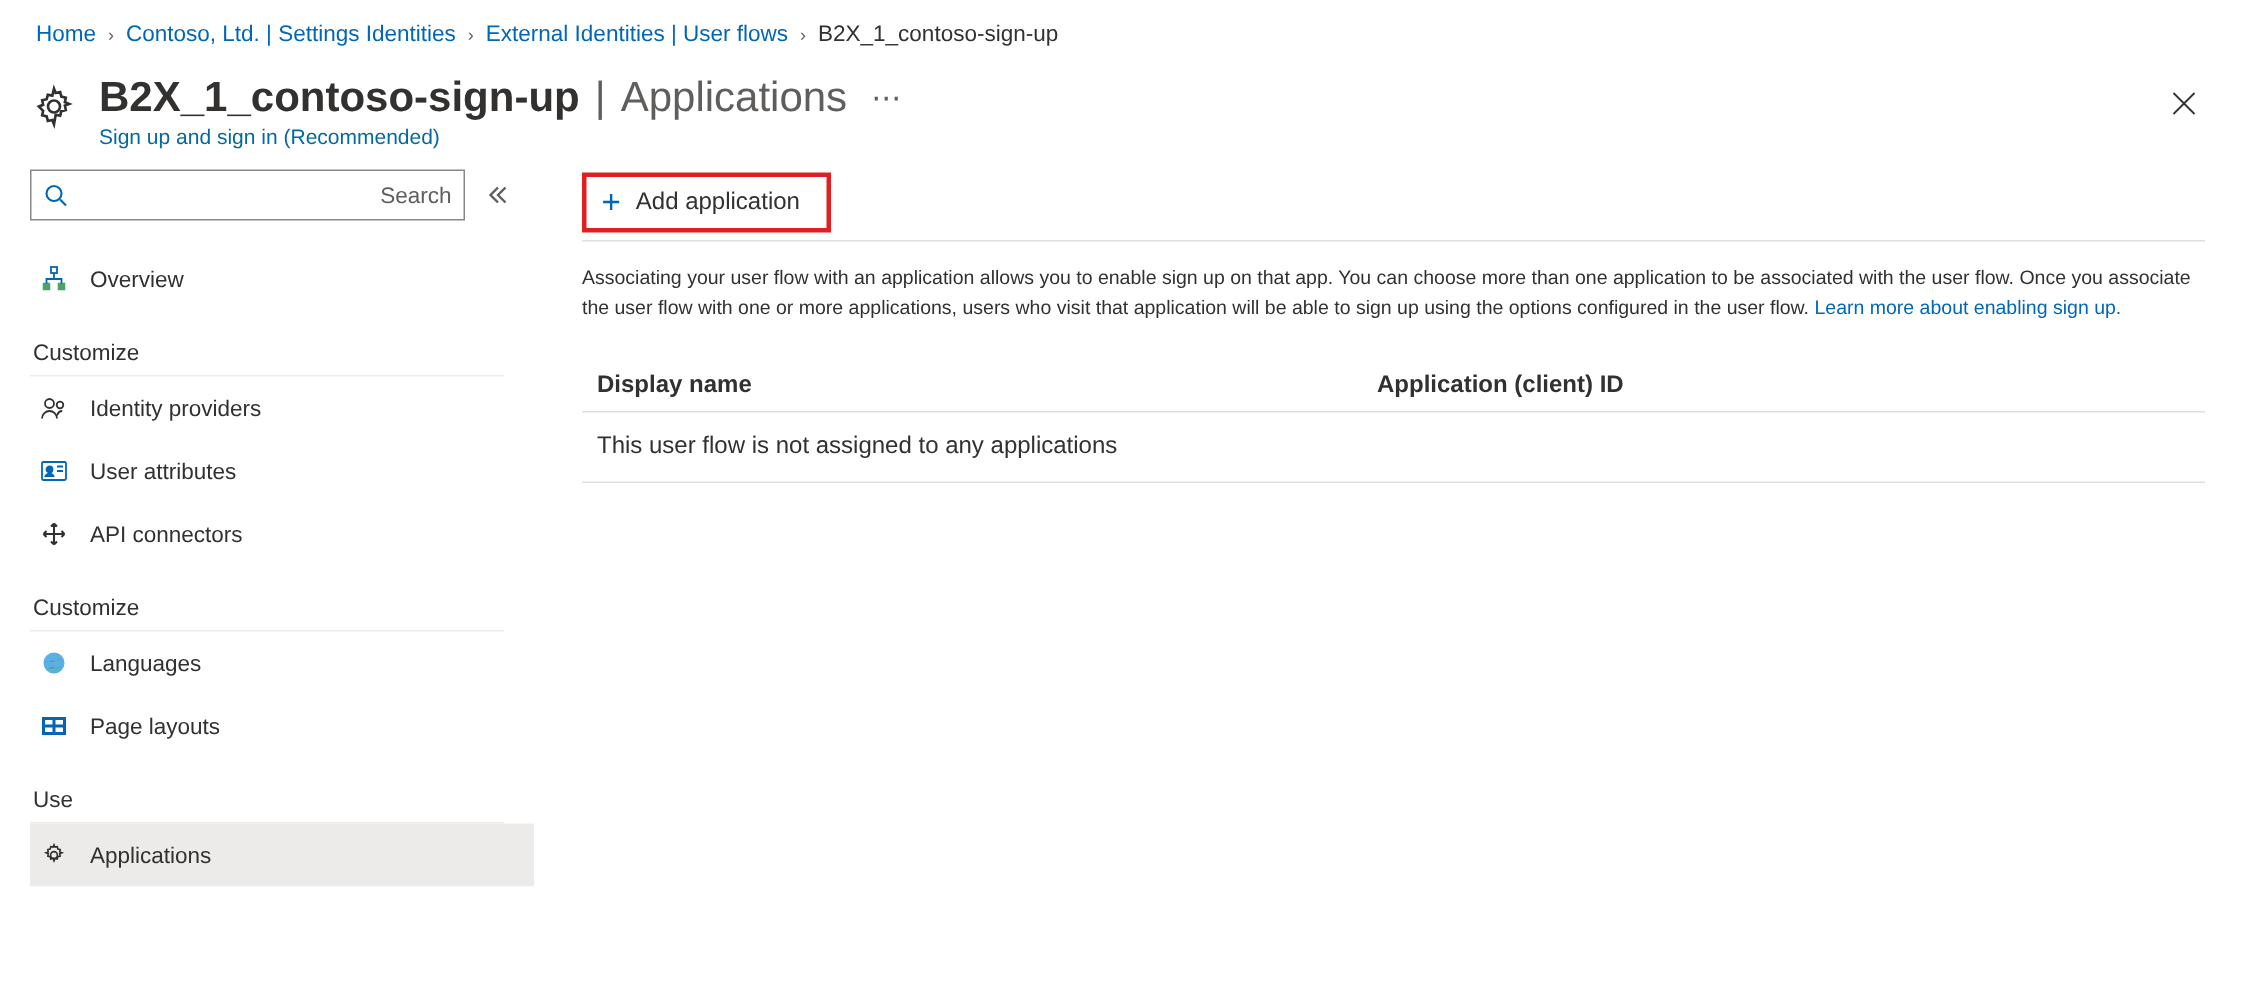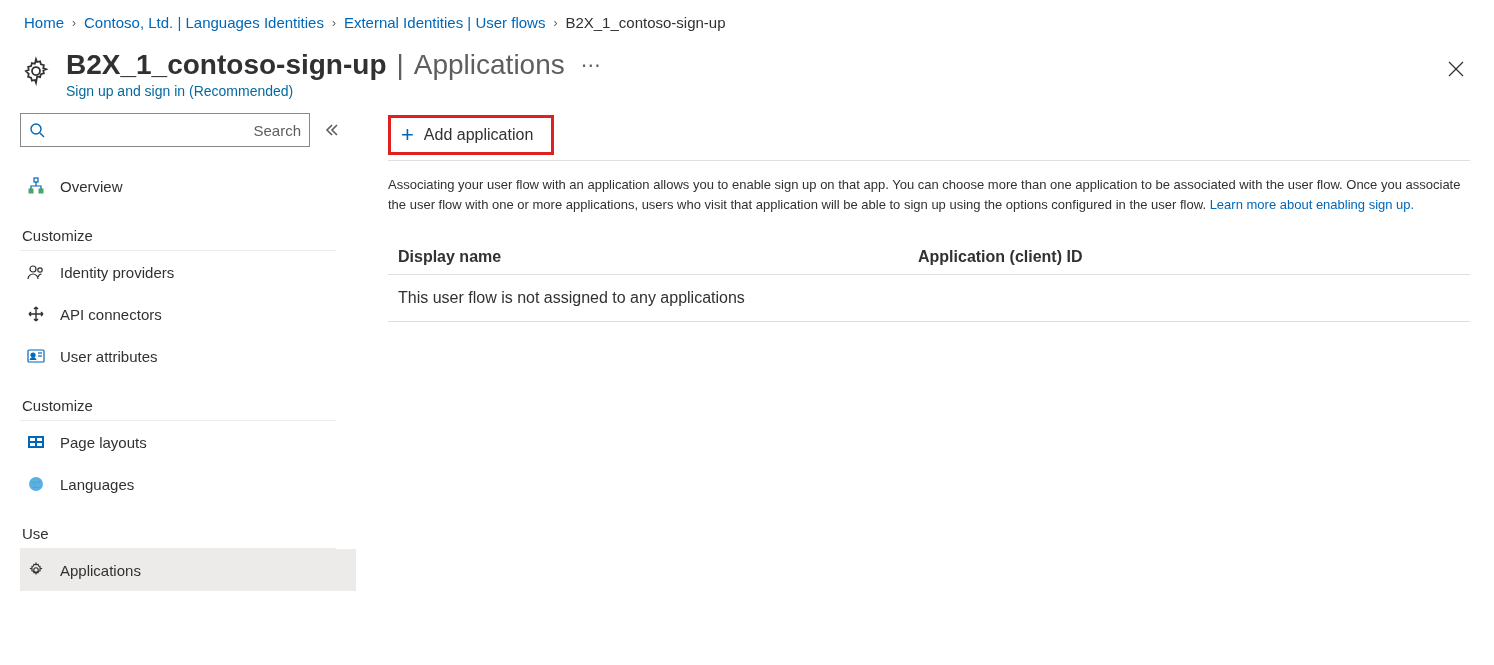--- a/index.html
+++ b/index.html
@@ -163,21 +163,21 @@
   }
 
   svg { display:block; }
 </style>
 </head>
 <body>
 
 <nav class="breadcrumb">
   <a href="#">Home</a>
   <span class="sep">›</span>
-  <a href="#">Contoso, Ltd. | Languages Identities</a>
+  <a href="#">Contoso, Ltd. | Settings Identities</a>
   <span class="sep">›</span>
   <a href="#">External Identities | User flows</a>
   <span class="sep">›</span>
   <span class="current">B2X_1_contoso-sign-up</span>
 </nav>
 
 <div class="page-header">
   <div class="gear">
     <svg width="30" height="30" viewBox="0 0 24 24" fill="none" stroke="#323130" stroke-width="1.4">
       <circle cx="12" cy="12" r="3.2"></circle>
@@ -243,65 +243,65 @@
             <path d="M1 16c0-3 2.5-5 5-5s5 2 5 5"></path>
           <circle cx="13" cy="7" r="2.2"></circle>
             <path d="M11 14c.7-2 2-3 3.5-3"></path>
         </svg>
       </span>
       <span>Identity providers</span>
     </div>
 
     <div class="nav-item">
       <span class="nav-icon">
-        <svg width="18" height="18" viewBox="0 0 18 18" fill="none" stroke="#323130" stroke-width="1.4">
-          <path d="M9 2v14M2 9h14M9 2l-2 2M9 2l2 2M9 16l-2-2M9 16l2-2M2 9l2-2M2 9l2 2M16 9l-2-2M16 9l-2 2"></path>
-        </svg>
-      </span>
-      <span>API connectors</span>
-    </div>
-
-    <div class="nav-item">
-      <span class="nav-icon">
         <svg width="18" height="18" viewBox="0 0 18 18" fill="none" stroke="#0067b8" stroke-width="1.2">
           <rect x="1" y="3" width="16" height="12" rx="1"></rect>
           <circle cx="6" cy="8" r="2" fill="#0067b8"></circle>
             <path d="M3 13c.6-1.5 2-2.3 3-2.3s2.4.8 3 2.3" fill="#0067b8"></path>
           <line x1="11" y1="6" x2="15" y2="6"></line>
             <line x1="11" y1="9" x2="15" y2="9"></line>
         </svg>
       </span>
       <span>User attributes</span>
     </div>
 
+    <div class="nav-item">
+      <span class="nav-icon">
+        <svg width="18" height="18" viewBox="0 0 18 18" fill="none" stroke="#323130" stroke-width="1.4">
+          <path d="M9 2v14M2 9h14M9 2l-2 2M9 2l2 2M9 16l-2-2M9 16l2-2M2 9l2-2M2 9l2 2M16 9l-2-2M16 9l-2 2"></path>
+        </svg>
+      </span>
+      <span>API connectors</span>
+    </div>
+
     <div class="nav-group-label">Customize</div>
+
+    <div class="nav-item">
+      <span class="nav-icon">
+        <svg width="18" height="18" viewBox="0 0 18 18">
+          <circle cx="9" cy="9" r="7" fill="#5ab0e6"></circle>
+          <path d="M3 8c2-1 4 1 6 0s3-2 5-1M4 13c2 0 3-2 5-1s3 1 5 0" fill="#4aa564"></path>
+        </svg>
+      </span>
+      <span>Languages</span>
+    </div>
 
     <div class="nav-item">
       <span class="nav-icon">
         <svg width="18" height="18" viewBox="0 0 18 18">
           <rect x="1" y="3" width="16" height="12" fill="#0067b8"></rect>
           <rect x="3" y="5" width="5" height="3" fill="#fff"></rect>
             <rect x="10" y="5" width="5" height="3" fill="#fff"></rect>
           <rect x="3" y="10" width="5" height="3" fill="#fff"></rect>
             <rect x="10" y="10" width="5" height="3" fill="#fff"></rect>
         </svg>
       </span>
       <span>Page layouts</span>
     </div>
 
-    <div class="nav-item">
-      <span class="nav-icon">
-        <svg width="18" height="18" viewBox="0 0 18 18">
-          <circle cx="9" cy="9" r="7" fill="#5ab0e6"></circle>
-          <path d="M3 8c2-1 4 1 6 0s3-2 5-1M4 13c2 0 3-2 5-1s3 1 5 0" fill="#4aa564"></path>
-        </svg>
-      </span>
-      <span>Languages</span>
-    </div>
-
     <div class="nav-group-label">Use</div>
 
     <div class="nav-item selected">
       <span class="nav-icon">
         <svg width="18" height="18" viewBox="0 0 24 24" fill="none" stroke="#323130" stroke-width="1.4">
           <circle cx="12" cy="12" r="3"></circle>
           <path d="M12 3l.8 2 2.1-.4.5 2.1 2.1.5-.4 2.1 2 .8-2 .8.4 2.1-2.1.5-.5 2.1-2.1-.4-.8 2-.8-2-2.1.4-.5-2.1-2.1-.5.4-2.1-2-.8 2-.8-.4-2.1 2.1-.5.5-2.1 2.1.4.8-2z"></path>
         </svg>
       </span>
       <span>Applications</span>

